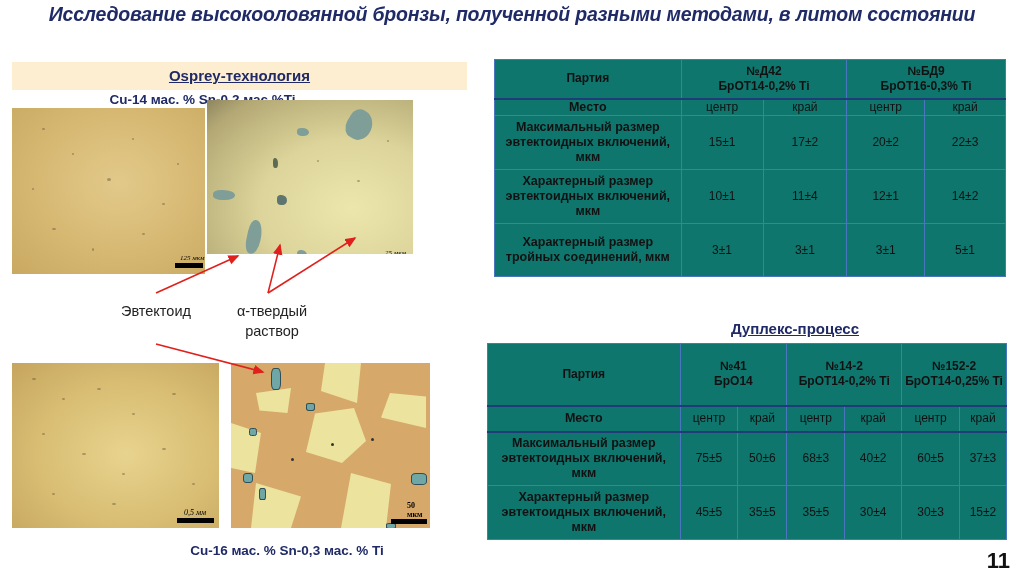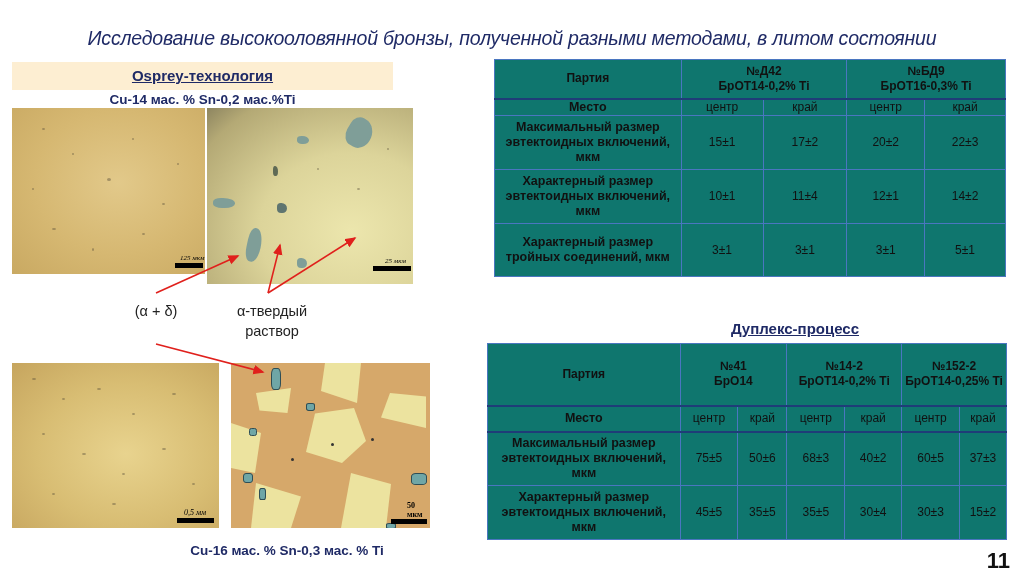--- a/index.html
+++ b/index.html
@@ -1,46 +1,46 @@
 <!DOCTYPE html>
 <html><head>
 <meta charset="utf-8">
 <style>
   * { box-sizing: border-box; margin: 0; padding: 0; }
   html, body { width: 1024px; height: 574px; background: #ffffff; overflow: hidden; }
   body { position: relative; font-family: "Liberation Sans", sans-serif; color: #000; }
 
   .title {
     position: absolute; left: 40px; top: 2px; width: 944px;
-    text-align: center; font-weight: normal; font-style: italic;
+    text-align: center; font-weight: bold; font-style: italic;
     font-size: 19.5px; line-height: 24px; color: #1f2a66;
-    font-family: "Liberation Sans", sans-serif; letter-spacing: -0.2px; margin-top: 24px;
+    font-family: "Liberation Sans", sans-serif; letter-spacing: -0.2px;
   }
 
   .osprey-band {
-    position: absolute; left: 12px; top: 62px; width: 381px; height: 28px;
+    position: absolute; left: 12px; top: 62px; width: 455px; height: 28px;
     background: #fdeed2; text-align: center;
   }
   .osprey-band span {
     font-weight: bold; font-size: 15px; line-height: 28px; color: #1f2a66;
     text-decoration: underline;
   }
   .alloy1 {
     position: absolute; left: 12px; top: 92px; width: 381px; text-align: center;
     font-weight: bold; font-size: 13.5px; color: #1f2a66;
   }
   .alloy2 {
     position: absolute; left: 12px; top: 543px; width: 440px; text-align: center; padding-left: 110px;
     font-weight: bold; font-size: 13.5px; color: #1f2a66;
   }
 
   .micro { position: absolute; overflow: hidden; }
   .m1 { left: 12px; top: 108px; width: 193px; height: 166px;
         background: radial-gradient(ellipse at 55% 45%, #e2c98a 0%, #d6b872 55%, #c9a962 100%); }
-  .m2 { left: 207px; top: 108px; width: 206px; height: 176px;
+  .m2 { left: 207px; top: 100px; width: 206px; height: 154px;
         background: radial-gradient(ellipse at 70% 70%, #ece6ad 0%, #dcd49a 45%, #b4a975 85%, #8d8560 100%); }
   .m3 { left: 12px; top: 363px; width: 207px; height: 165px;
         background: radial-gradient(ellipse at 55% 55%, #e8d38e 0%, #d8bd73 55%, #c6a55e 100%); }
   .m4 { left: 231px; top: 363px; width: 199px; height: 165px;
         background: #d6a86a; }
 
   .speck { position: absolute; background: rgba(90,80,60,0.45); border-radius: 50%; }
   .blob { position: absolute; background: #7f9e98; border-radius: 40% 60% 50% 45%; }
   .grain { position: absolute; background: #ece39f; }
   .phase { position: absolute; background: #6fa6a6; border: 1px solid #2f4e55; border-radius: 30%; }
@@ -111,21 +111,21 @@
   <div class="blob" style="left:90px;top:150px;width:10px;height:10px"></div>
   <div class="blob" style="left:66px;top:58px;width:5px;height:10px;background:#5f6a55"></div>
   <div class="speck" style="left:110px;top:60px;width:2px;height:2px"></div>
   <div class="speck" style="left:150px;top:80px;width:3px;height:2px"></div>
   <div class="speck" style="left:180px;top:40px;width:2px;height:2px"></div>
   <div class="scalebar" style="left:166px;top:158px;width:38px"></div>
   <div class="scalelabel" style="left:178px;top:149px">25 мкм</div>
 </div>
 
 <div class="label-block lbl-eut">
-  <div>(α + δ)</div>
+  <div>Эвтектоид</div>
 </div>
 <div class="label-block lbl-alpha">
   <div>α-твердый</div>
   <div>раствор</div>
 </div>
 
 <div class="micro m3">
   <div class="speck" style="left:20px;top:15px;width:4px;height:2px"></div>
   <div class="speck" style="left:50px;top:35px;width:3px;height:2px"></div>
   <div class="speck" style="left:85px;top:25px;width:4px;height:2px"></div>

